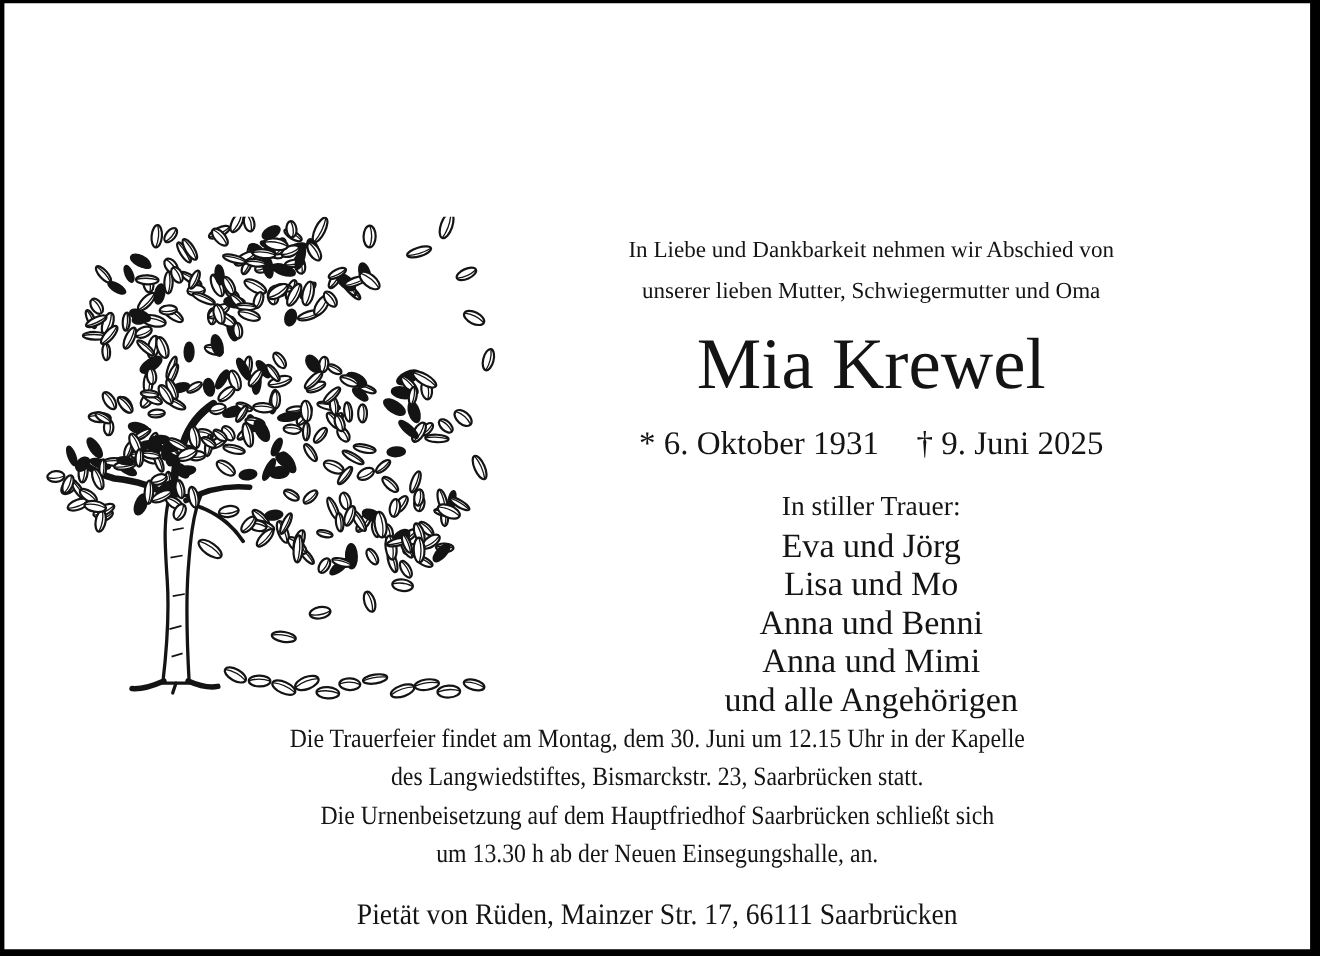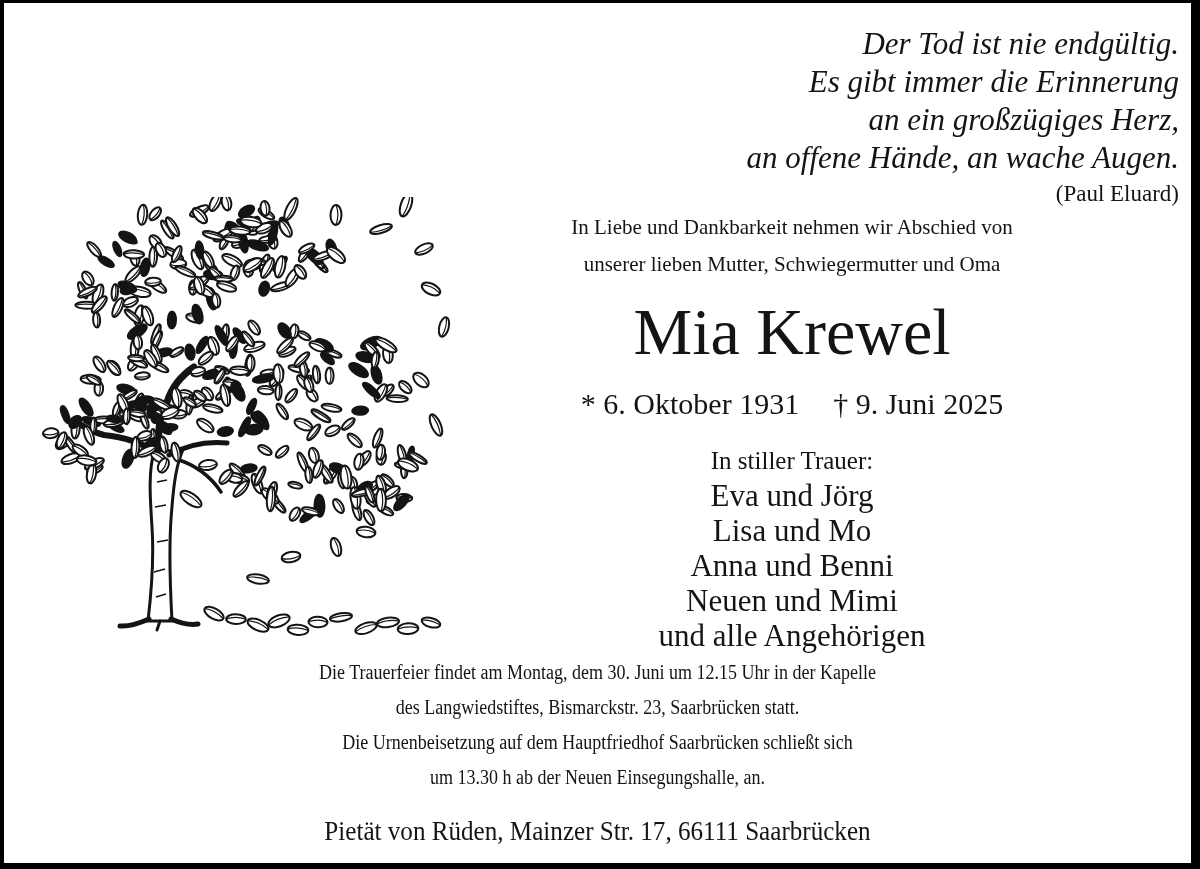--- a/index.html
+++ b/index.html
@@ -80,21 +80,21 @@
   .mourner {
     font-size: 31px;
     line-height: 35px;
   }
   .service {
     position: absolute;
     left: 0;
     right: 0;
     top: 652px;
     text-align: center;
-    font-size: 20px;
+    font-size: 24px;
     line-height: 35px;
   }
   .svc-line {
     transform: scaleX(0.9);
     white-space: nowrap;
   }
   .undertaker {
     position: absolute;
     left: 0;
     right: 0;
@@ -104,27 +104,20 @@
     line-height: 32px;
     transform: scaleX(0.93);
     white-space: nowrap;
   }
 </style>
 </head>
 <body>
 
 <div class="frame">
 
-  <div class="epigraph">
-    <div class="ep-line">Der Tod ist nie endgültig.</div>
-    <div class="ep-line">Es gibt immer die Erinnerung</div>
-    <div class="ep-line">an ein großzügiges Herz,</div>
-    <div class="ep-line">an offene Hände, an wache Augen.</div>
-    <div class="ep-attrib">(Paul Eluard)</div>
-  </div>
 
   <svg id="treeSvg" class="tree" viewBox="0 0 420 450">
       <path d="M112,424 C116,390 118,360 116,330 C114,300 112,272 119,252
            L146,255 C139,272 137,295 135,322 C133,352 134,388 136,424 Z" fill="#fff" stroke="#141414" stroke-width="3"></path>
       <path d="M113,422 Q95,430 84,429" fill="none" stroke="#141414" stroke-width="5" stroke-linecap="round"></path>
       <path d="M135,422 Q151,429 162,427" fill="none" stroke="#141414" stroke-width="5" stroke-linecap="round"></path>
       <path d="M124,424 L121,433" fill="none" stroke="#141414" stroke-width="3" stroke-linecap="round"></path>
       <path d="M120,400 L130,397" stroke="#141414" stroke-width="1.6"></path>
       <path d="M118,375 L129,372" stroke="#141414" stroke-width="1.6"></path>
       <path d="M121,345 L132,343" stroke="#141414" stroke-width="1.6"></path>
@@ -1545,21 +1538,21 @@
     <div class="intro">unserer lieben Mutter, Schwiegermutter und Oma</div>
     <div class="deceased-name">Mia Krewel</div>
     <div class="dates">
       <span class="birth">* 6. Oktober 1931</span><span class="death">† 9. Juni 2025</span>
     </div>
     <div class="trauer">In stiller Trauer:</div>
     <div class="mourners">
       <div class="mourner">Eva und Jörg</div>
       <div class="mourner">Lisa und Mo</div>
       <div class="mourner">Anna und Benni</div>
-      <div class="mourner">Neuen und Mimi</div>
+      <div class="mourner">Anna und Mimi</div>
       <div class="mourner">und alle Angehörigen</div>
     </div>
   </div>
 
   <div class="service">
     <div class="svc-line">Die Trauerfeier findet am Montag, dem 30. Juni um 12.15 Uhr in der Kapelle</div>
     <div class="svc-line">des Langwiedstiftes, Bismarckstr. 23, Saarbrücken statt.</div>
     <div class="svc-line">Die Urnenbeisetzung auf dem Hauptfriedhof Saarbrücken schließt sich</div>
     <div class="svc-line">um 13.30 h ab der Neuen Einsegungshalle, an.</div>
   </div>

